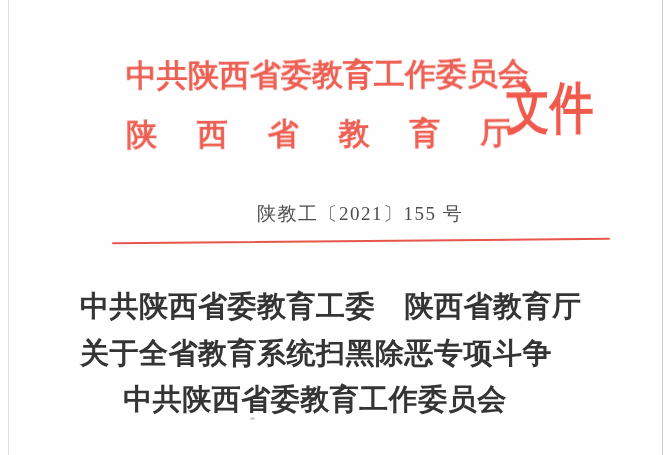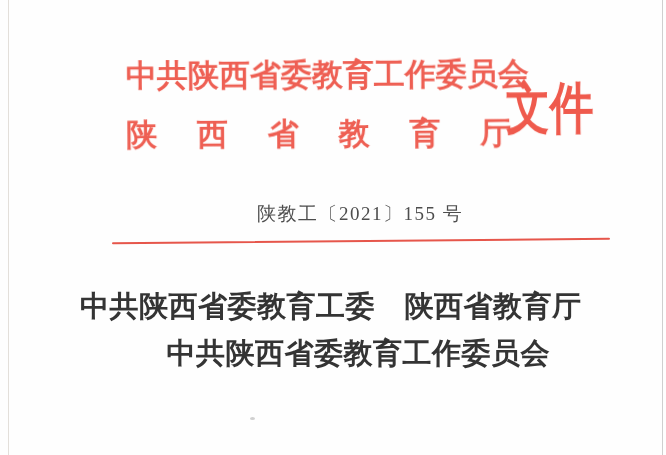--- a/index.html
+++ b/index.html
@@ -100,21 +100,21 @@
   }
 
   
   .title-block {
     position: absolute;
     left: 0;
     top: 283px;
     width: 550px;
     box-sizing: border-box;
     padding-left: 80px;
-    text-align: right;
+    text-align: center;
     color: #343434;
     filter: blur(0.35px);
   }
   .title-line {
     font-size: 29px;
     line-height: 46.5px;
     font-weight: bold;
     letter-spacing: 0.5px;
     white-space: nowrap;
   }
@@ -153,18 +153,19 @@
     </div>
     <div class="doc-marker">文件</div>
   </div>
 
   <div class="doc-number">陕教工〔2021〕155 号</div>
 
   <div class="red-rule"></div>
 
   <div class="title-block">
     <div class="title-line">中共陕西省委教育工委　陕西省教育厅</div>
+    <div class="title-line">关于全省教育系统扫黑除恶专项斗争</div>
     <div class="title-line">中共陕西省委教育工作委员会</div>
   </div>
 
   <div class="speck"></div>
 
 </div>
 
 </body></html>

